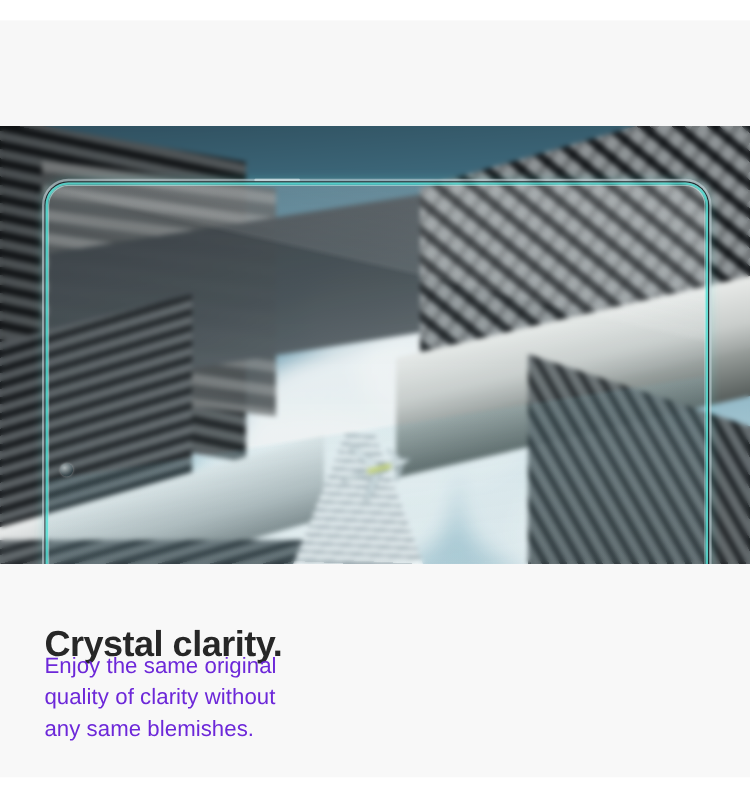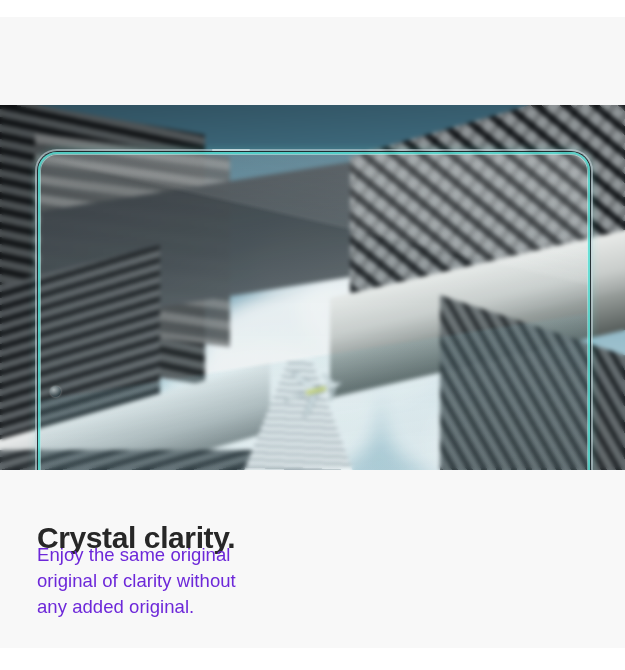--- a/index.html
+++ b/index.html
@@ -201,17 +201,17 @@
 
   </div>
 
   <div class="panel"></div>
   <div class="panel-white"></div>
 
   <h2 class="heading">Crystal clarity.</h2>
 
   <div class="body-copy">
     <span class="ln">Enjoy the same original</span>
-    <span class="ln">original of clarity without</span>
-    <span class="ln">any added original.</span>
+    <span class="ln">quality of clarity without</span>
+    <span class="ln">any same blemishes.</span>
   </div>
 
 </div>
 
 </body></html>

